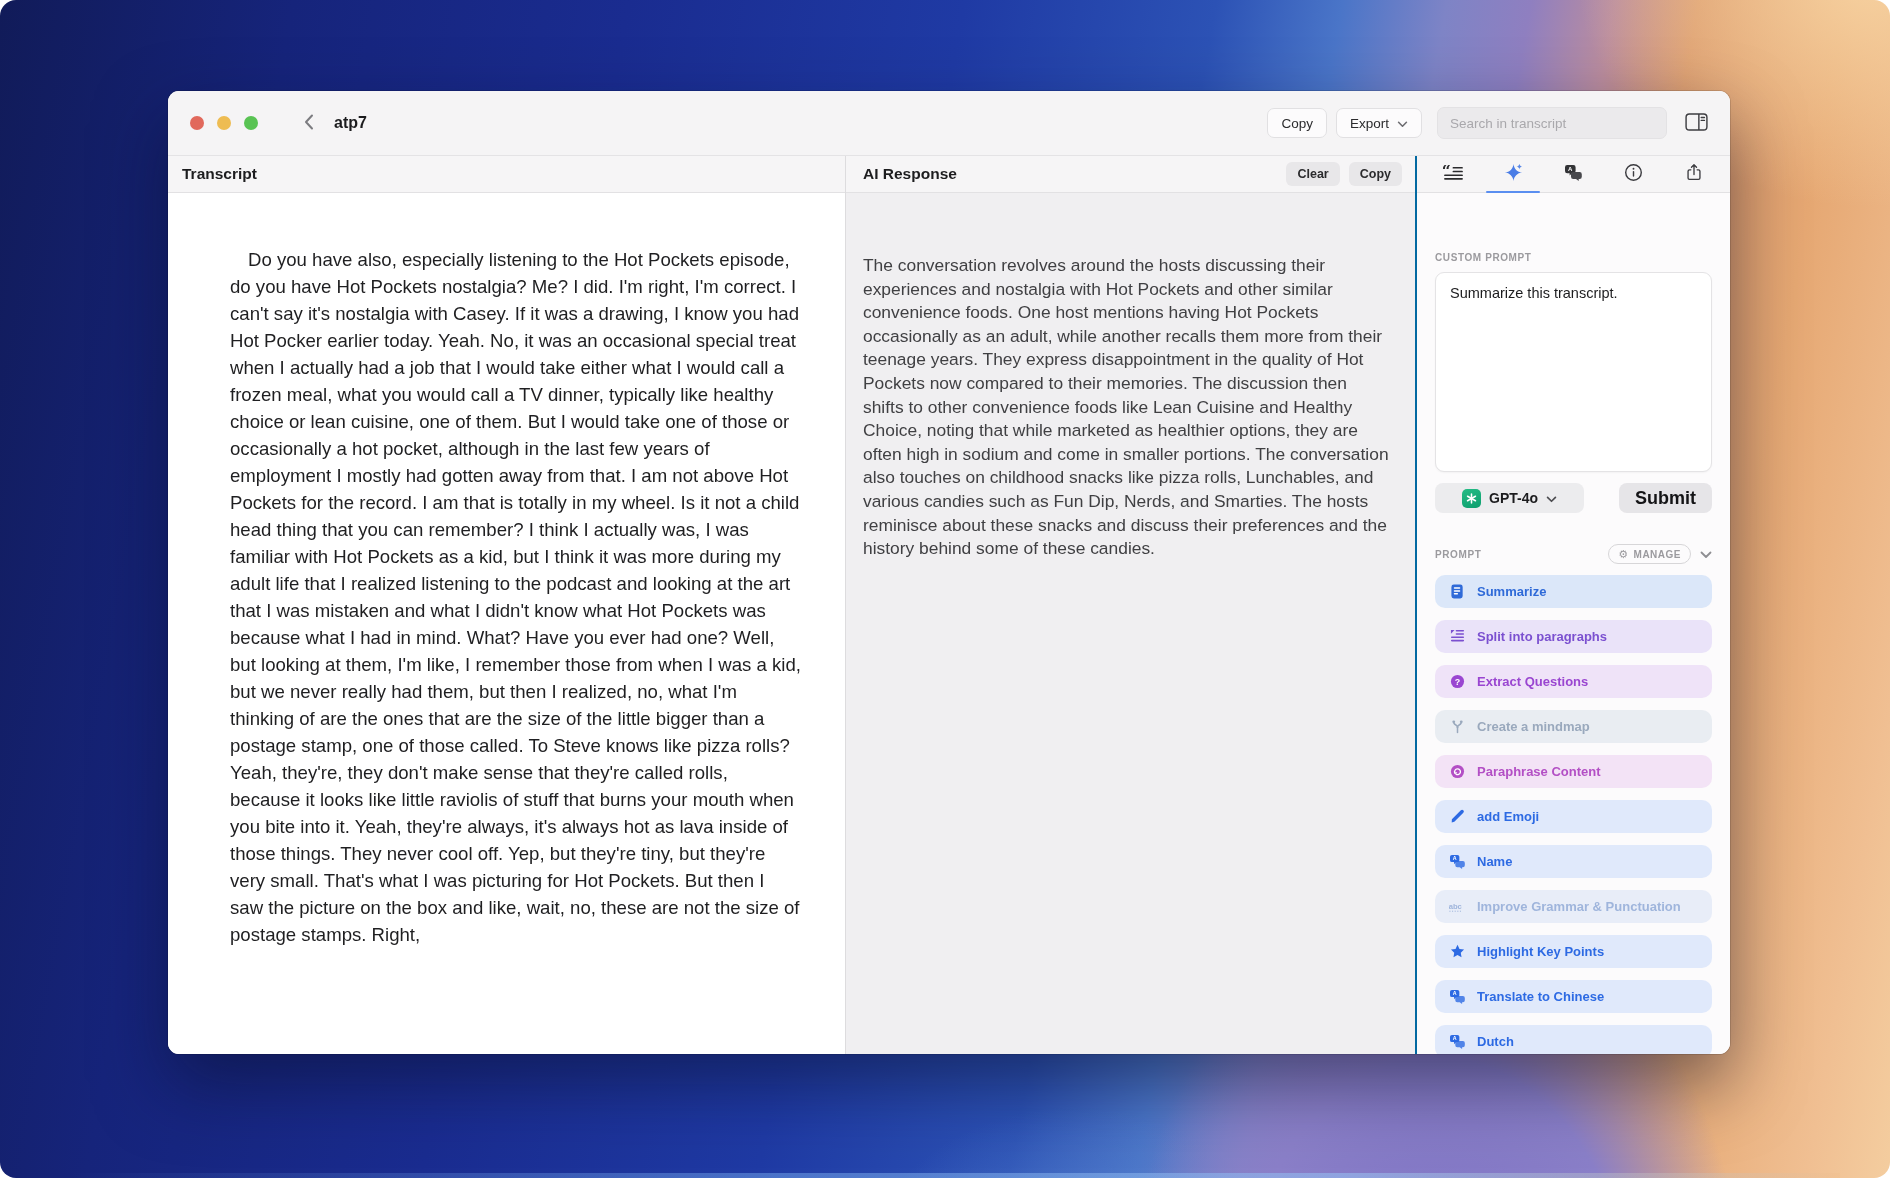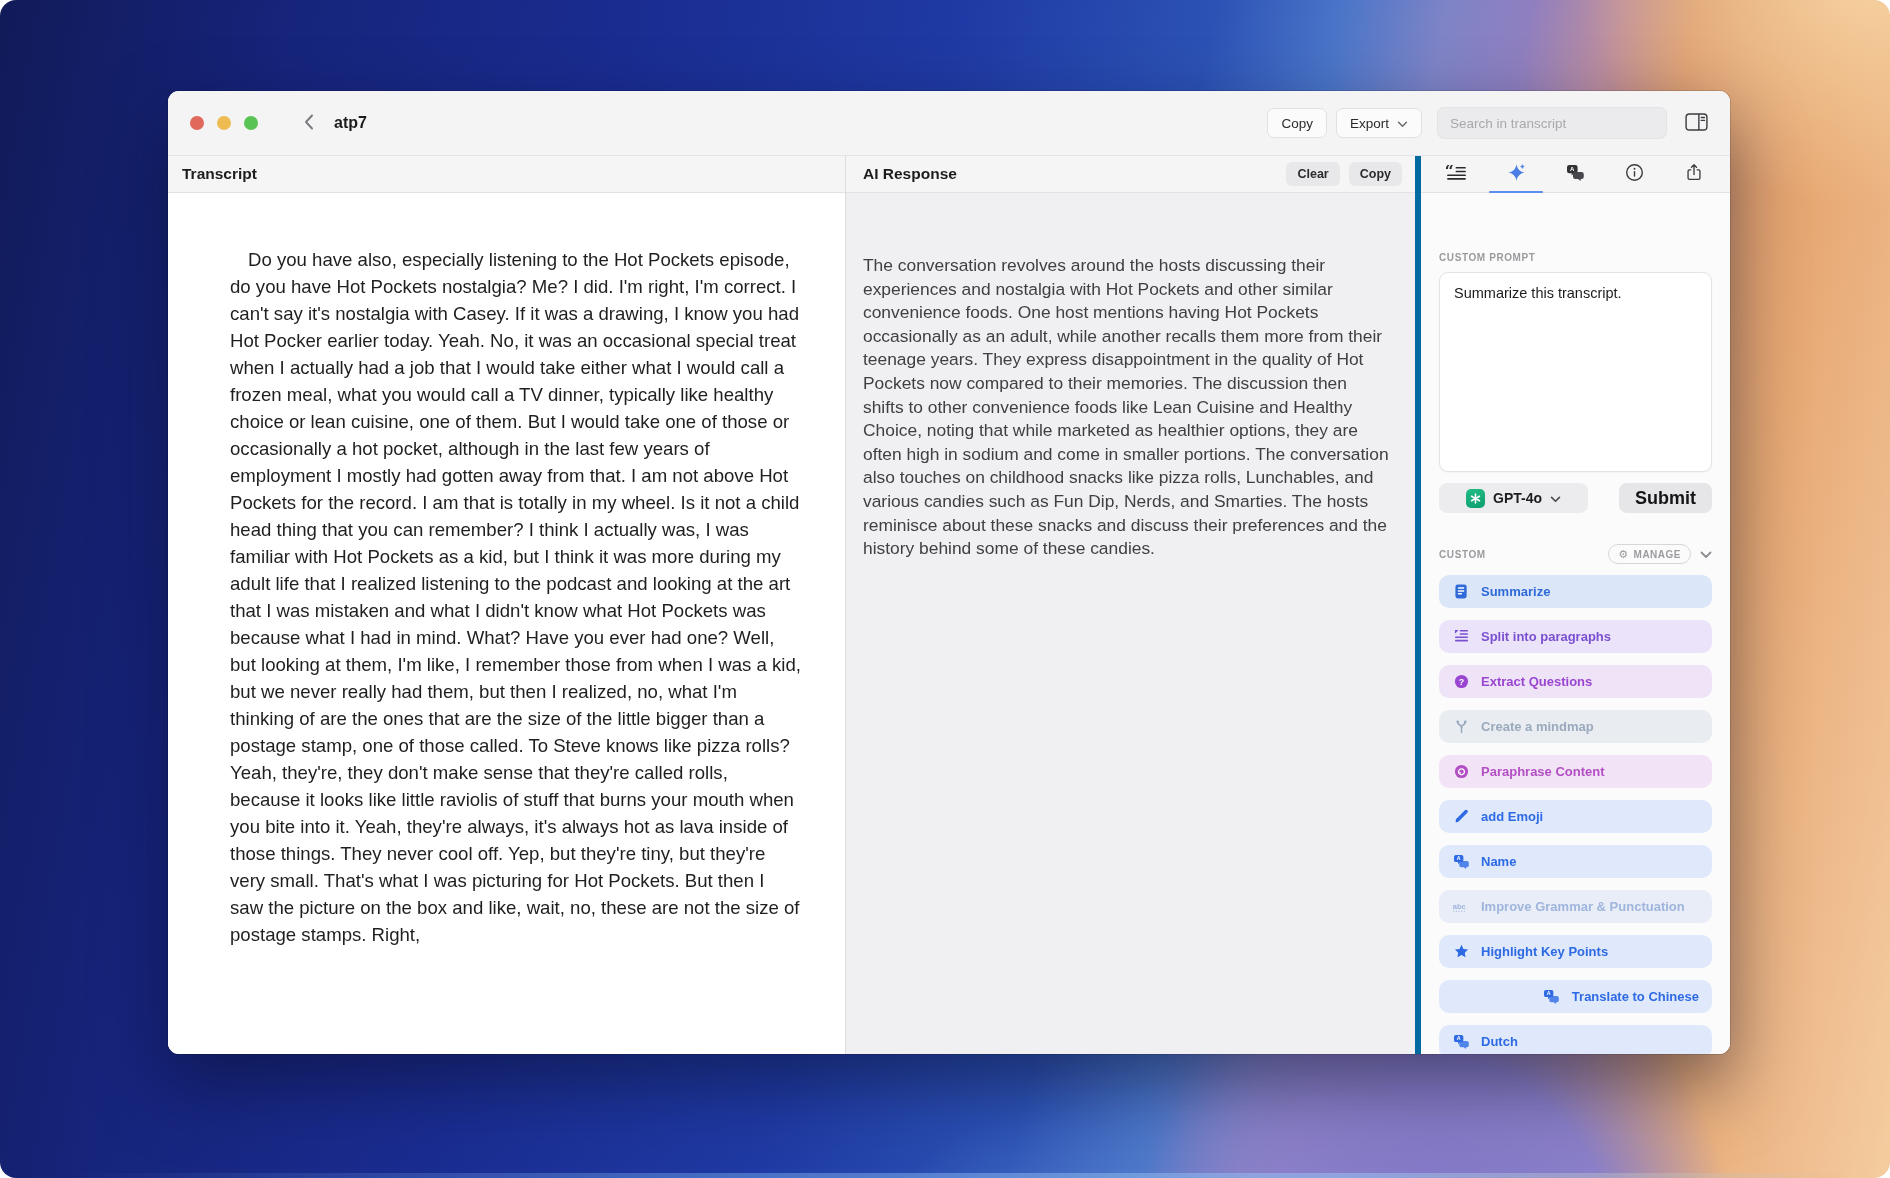--- a/index.html
+++ b/index.html
@@ -36,21 +36,21 @@
   .search::placeholder{color:#a9a8ac;}
   .sidebar-toggle{background:none;border:none;margin-left:16px;padding:2px;cursor:pointer;display:flex;}
 
   
   .main{flex:1;display:flex;min-height:0;}
   .col{display:flex;flex-direction:column;min-height:0;gap:44px;}
   .col header{height:36px;flex:0 0 36px;background:#f6f5f6;border-bottom:1px solid #e2e1e3;
     display:flex;align-items:center;font-size:15.5px;font-weight:700;color:#1d1d1f;}
   .transcript-col{width:677px;flex:0 0 677px;background:#fff;border-right:1px solid #dddcde;}
   .transcript-col header{padding-left:14px;}
-  .ai-col{width:569px;flex:0 0 569px;background:#f0eff1;border-right:6px solid #0369a1;}
+  .ai-col{width:569px;flex:0 0 569px;background:#f0eff1;border-right:2px solid #0369a1;}
   .ai-col header{padding-left:17px;padding-right:13px;}
   .side-col{width:316px;flex:1;background:#fcfbfc;}
   .hd-spacer{flex:1;}
   .pill{height:24px;background:#e8e7e9;border:none;border-radius:6px;padding:0 11px;
     font-size:12.5px;font-weight:600;color:#2b2b2d;cursor:pointer;font-family:inherit;}
   .pill + .pill{margin-left:9px;}
 
   .transcript-body{flex:1;padding:9px 43px 0 62px;font-size:18.6px;line-height:27px;
     color:#1f1f21;text-indent:18px;overflow:hidden;}
   .ai-body{padding:17px 26px 0 17px;font-size:17.4px;line-height:23.6px;color:#404043;}
@@ -230,21 +230,21 @@
               <span>
                 <svg viewBox="0 0 12 8" width="11" height="7" fill="none" stroke="#4c4c50" stroke-width="1.9" stroke-linecap="round" stroke-linejoin="round">
                     <path d="M1.5 1.5 L6 6 L10.5 1.5"></path>
                   </svg>
               </span>
             </button>
             <button class="submit">Submit</button>
           </div>
 
           <div class="prompts-header">
-            <span class="section-label">CUSTOM</span>
+            <span class="section-label">PROMPT</span>
             <span class="ph-spacer"></span>
             <button class="manage">
               <span class="gear">⚙</span>
               <span>MANAGE</span>
             </button>
             <span>
               <svg viewBox="0 0 12 8" width="12" height="8" fill="none" stroke="#8e8e92" stroke-width="1.8" stroke-linecap="round" stroke-linejoin="round">
                   <path d="M1.5 1.5 L6 6 L10.5 1.5"></path>
                 </svg>
             </span>
@@ -333,21 +333,21 @@
     <span class="p-label">Improve Grammar &amp; Punctuation</span>
   </button>
               <button class="prompt-btn" style="background: rgb(224, 233, 251); color: rgb(45, 106, 227);">
     <span class="p-icon">
                   <svg viewBox="0 0 16 16" width="15" height="15">
                     <path d="M8 0.8 L10.1 5.2 L15 5.9 L11.5 9.3 L12.3 14.1 L8 11.8 L3.7 14.1 L4.5 9.3 L1 5.9 L5.9 5.2 Z" fill="currentColor"></path>
                   </svg>
                 </span>
     <span class="p-label">Highlight Key Points</span>
   </button>
-              <button class="prompt-btn" style="background: rgb(224, 233, 251); color: rgb(45, 106, 227); justify-content: flex-end;">
+              <button class="prompt-btn" style="background: rgb(224, 233, 251); color: rgb(45, 106, 227);">
     <span class="p-icon">
                   <svg viewBox="0 0 19 17" width="17" height="15">
                     <path d="M1 3.2 a2.2 2.2 0 0 1 2.2-2.2 h6.2 a2.2 2.2 0 0 1 2.2 2.2 v3.8 a2.2 2.2 0 0 1 -2.2 2.2 h-1.3 L5.6 11.6 V9.2 H3.2 A2.2 2.2 0 0 1 1 7 Z" fill="currentColor"></path>
                     <text x="6.2" y="7.1" font-size="6" font-weight="bold" text-anchor="middle" fill="#fff" font-family="Liberation Sans,sans-serif">A</text>
                     <path d="M9.2 8 h6.4 a2.2 2.2 0 0 1 2.2 2.2 v2.6 a2.2 2.2 0 0 1 -2.2 2.2 h-0.9 v2 l-2.7-2 H9.2 a2.2 2.2 0 0 1 -2.2-2.2 v-2.6 a2.2 2.2 0 0 1 2.2-2.2 Z" fill="currentColor" opacity="0.8"></path>
                   </svg>
                 </span>
     <span class="p-label">Translate to Chinese</span>
   </button>
               <button class="prompt-btn" style="background: rgb(224, 233, 251); color: rgb(45, 106, 227);">

